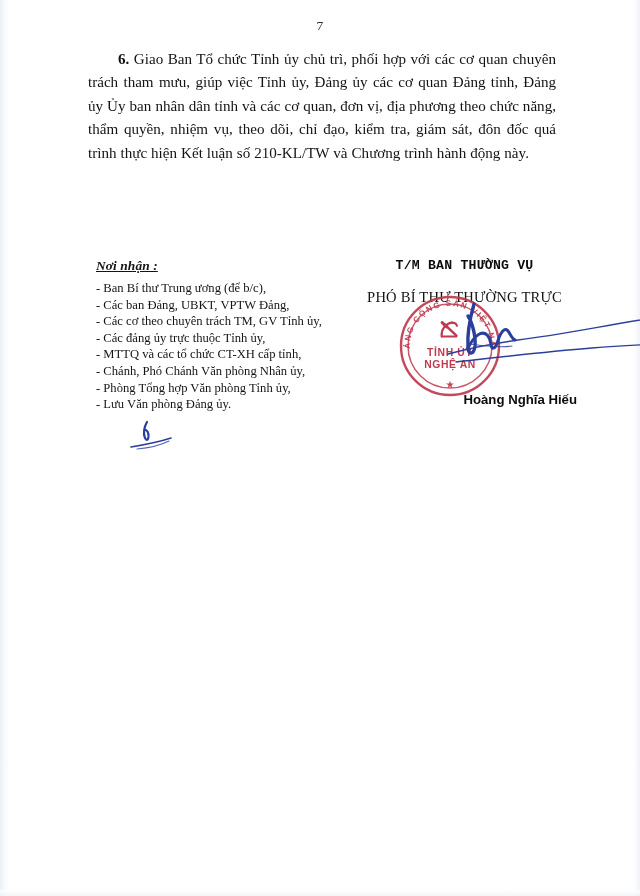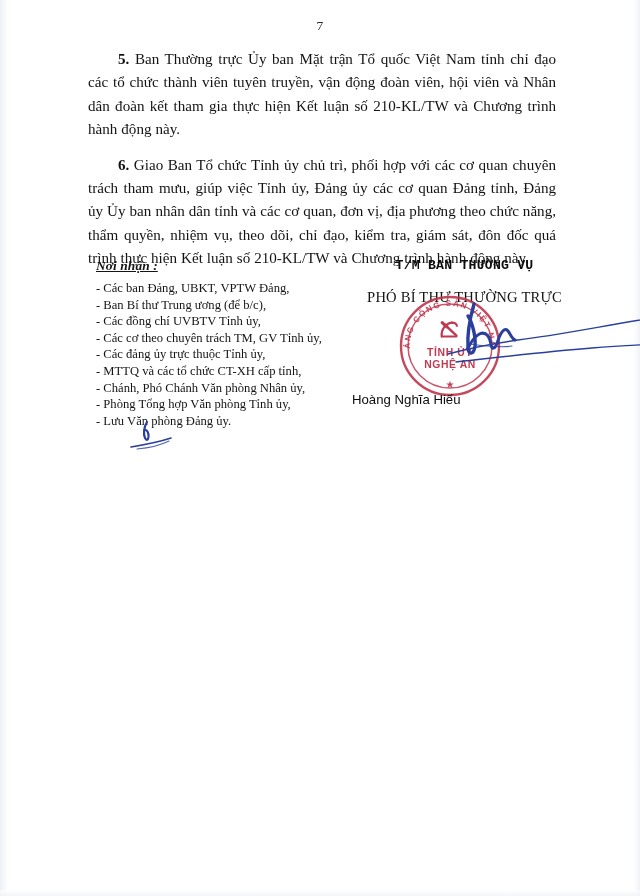--- a/index.html
+++ b/index.html
@@ -151,24 +151,24 @@
     letter-spacing: .2px;
     color: #131313;
     margin-top: 16px;
     white-space: nowrap;
   }
   .sig-name {
     position: absolute;
     left: 0;
     top: 134px;
     width: 225px;
-    text-align: left;
+    text-align: right;
     font-family: "Liberation Sans", "DejaVu Sans", sans-serif;
     font-size: 13.2px;
-    font-weight: normal;
+    font-weight: bold;
     color: #0d0d0d;
     white-space: nowrap;
   }
 
   
   .seal {
     position: absolute;
     left: 46px;
     top: 36px;
     width: 104px;
@@ -192,32 +192,30 @@
 
 <div class="scan-edge-left"></div>
 <div class="scan-edge-right"></div>
 <div class="scan-edge-bottom"></div>
 
 <div class="page">
 
   <div class="page-number">7</div>
 
   <div class="body-text">
-    <p class="para"><span class="lead">5.</span><span> Ban Thường trực Ủy ban Mặt trận Tổ quốc Việt Nam tỉnh chỉ đạo các tổ chức thành viên tuyên truyền, vận động đoàn viên, hội viên và Nhân dân đoàn kết tham gia thực hiện Kết luận số 210-KL/TW và Chương trình hành động này.</span></p>
     <p class="para"><span class="lead">6.</span><span> Giao Ban Tổ chức Tỉnh ủy chủ trì, phối hợp với các cơ quan chuyên trách tham mưu, giúp việc Tỉnh ủy, Đảng ủy các cơ quan Đảng tỉnh, Đảng ủy Ủy ban nhân dân tỉnh và các cơ quan, đơn vị, địa phương theo chức năng, thẩm quyền, nhiệm vụ, theo dõi, chỉ đạo, kiểm tra, giám sát, đôn đốc quá trình thực hiện Kết luận số 210-KL/TW và Chương trình hành động này.</span></p>
   </div>
 
   <div class="lower">
 
     <div class="recipients">
       <div class="recipients-title">Nơi nhận :</div>
       <ul class="recipients-list">
+        <li>- Ban Bí thư Trung ương (để b/c),</li>
         <li>- Các ban Đảng, UBKT, VPTW Đảng,</li>
-        <li>- Ban Bí thư Trung ương (để b/c),</li>
-        <li>- Các đồng chí UVBTV Tỉnh ủy,</li>
         <li>- Các cơ theo chuyên trách TM, GV Tỉnh ủy,</li>
         <li>- Các đảng ủy trực thuộc Tỉnh ủy,</li>
         <li>- MTTQ và các tổ chức CT-XH cấp tỉnh,</li>
         <li>- Chánh, Phó Chánh Văn phòng Nhân ủy,</li>
         <li>- Phòng Tổng hợp Văn phòng Tỉnh ủy,</li>
         <li>- Lưu Văn phòng Đảng ủy.</li>
       </ul>
     </div>
 
     <svg class="ink-initial" viewBox="0 0 80 42" xmlns="http://www.w3.org/2000/svg">

